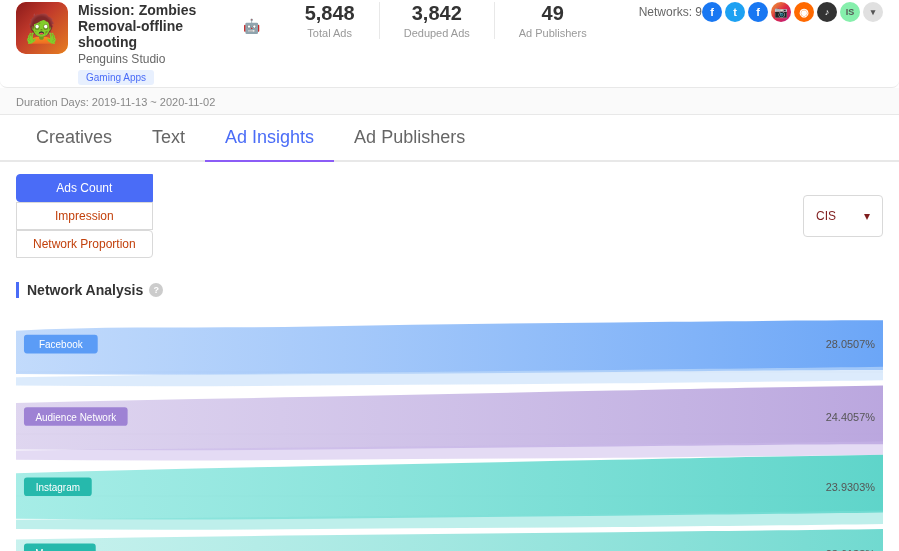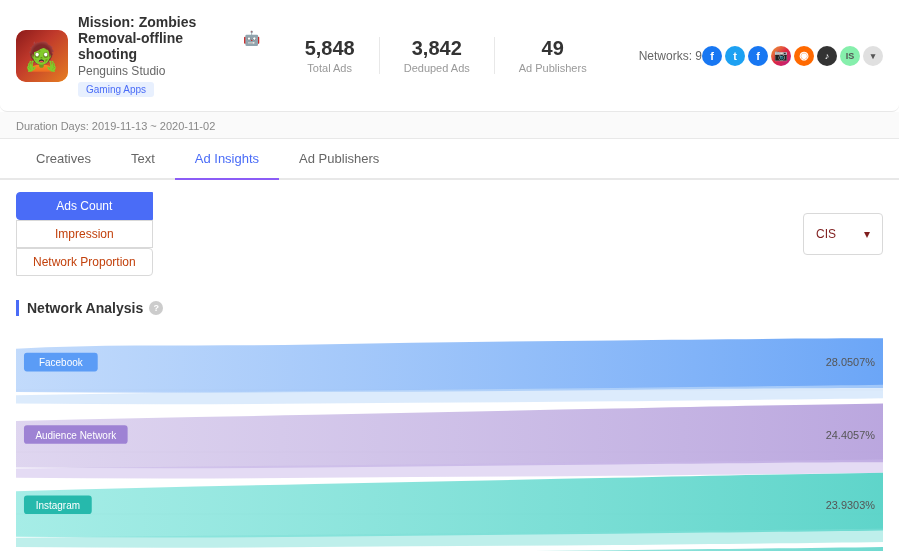--- a/index.html
+++ b/index.html
@@ -1,21 +1,21 @@
 <!DOCTYPE html>
 <html><head>
   <meta charset="utf-8">
   <style>
     * { box-sizing: border-box; margin: 0; padding: 0; }
     body { font-family: -apple-system, BlinkMacSystemFont, 'Segoe UI', Arial, sans-serif; background: #f5f6fa; width: 899px; min-height: 551px; overflow: hidden; }
 
     .app-container { width: 899px; background: #fff; }
 
     
-    .header { display: flex; align-items: center; padding: 14px 16px; border-bottom: 1px solid #e8e8e8; background: #fff; border-radius: 7px; }
+    .header { display: flex; align-items: flex-start; padding: 2px 16px; border-bottom: 1px solid #e8e8e8; background: #fff; border-radius: 7px; }
     .app-icon { width: 52px; height: 52px; border-radius: 10px; overflow: hidden; background: linear-gradient(135deg, #c0392b 0%, #e74c3c 50%, #f39c12 100%); display: flex; align-items: center; justify-content: center; flex-shrink: 0; }
     .app-icon-inner { width: 100%; height: 100%; background: linear-gradient(135deg, #8B1A1A 0%, #c0392b 40%, #e67e22 100%); border-radius: 10px; position: relative; }
     .app-icon-inner::after { content: '🧟'; font-size: 28px; position: absolute; top: 50%; left: 50%; transform: translate(-50%, -50%); }
     .app-info { margin-left: 10px; flex: 1; }
     .app-title { font-size: 14px; font-weight: 600; color: #333; display: flex; align-items: center; gap: 6px; }
     .app-robot-icon { font-size: 14px; }
     .app-studio { font-size: 12px; color: #666; margin-top: 2px; }
     .app-tag { display: inline-block; background: #e8f0fe; color: #4a6cf7; font-size: 10px; padding: 2px 8px; border-radius: 3px; margin-top: 4px; }
 
     .stats-row { display: flex; align-items: center; gap: 0; margin-left: 20px; }
@@ -30,21 +30,21 @@
     .net-icon { width: 20px; height: 20px; border-radius: 50%; display: flex; align-items: center; justify-content: center; font-size: 11px; font-weight: bold; color: white; }
     .net-fb { background: #1877f2; }
     .net-tw { background: #1da1f2; }
     .net-ig { background: linear-gradient(135deg, #f09433, #e6683c, #dc2743, #cc2366, #bc1888); }
 
     .duration-bar { padding: 4px 16px; background: #fafafa; border-bottom: 1px solid #e8e8e8; }
     .duration-text { font-size: 11px; color: #888; }
 
     
     .tabs { display: flex; padding: 0 16px; border-bottom: 2px solid #e8e8e8; background: #fff; }
-    .tab { padding: 12px 20px; font-size: 13px; color: #666; cursor: pointer; border-bottom: 2px solid transparent; margin-bottom: -2px; text-align: center; }
+    .tab { padding: 12px 20px; font-size: 18px; color: #666; cursor: pointer; border-bottom: 2px solid transparent; margin-bottom: -2px; text-align: center; }
     .tab.active { color: #4a6cf7; border-bottom: 2px solid #8b5cf6; font-weight: 500; }
 
     
     .sub-controls { display: flex; align-items: center; padding: 12px 16px; background: #fff; gap: 8px; }
     .btn-group { display: flex; gap: 0; flex-direction: column; }
     .btn-primary { background: #4a6cf7; color: white; border: 1px solid #4a6cf7; padding: 6px 16px; font-size: 12px; cursor: pointer; border-radius: 4px 0 0 4px; }
     .btn-secondary { background: #fff; color: #c2410c; border: 1px solid #d9d9d9; padding: 6px 16px; font-size: 12px; cursor: pointer; }
     .btn-secondary:last-child { border-radius: 0 4px 4px 0; }
 
     .spacer { flex: 1; }

